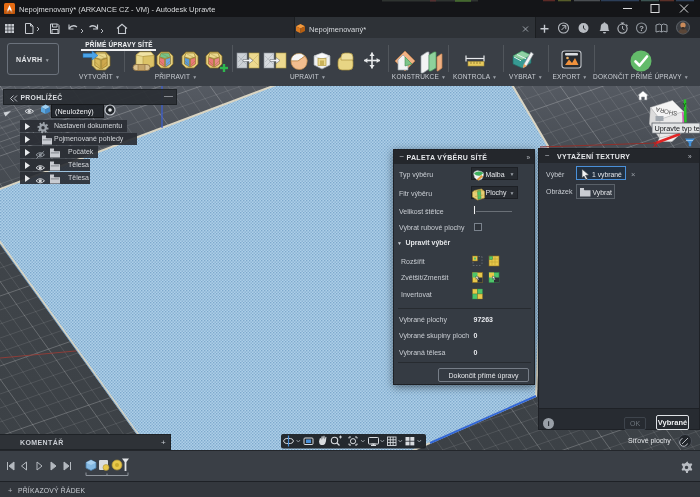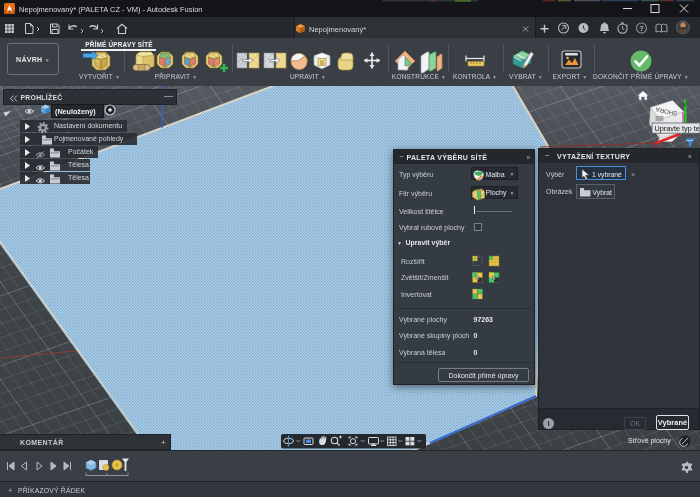--- a/index.html
+++ b/index.html
@@ -331,21 +331,21 @@
 <rect x="676" y="0" width="18" height="1.3" fill="#2f4058"></rect>
 <rect x="4" y="3" width="11" height="11" rx="1.5" fill="#e66b12"></rect>
 <path d="M6.2 12.5 L9.5 5 L12.8 12.5 L10.9 12.5 L9.5 9 L8.1 12.5 Z" fill="#ffffff"></path>
 <rect x="4" y="10.5" width="11" height="3.5" fill="#b14e08" opacity="0.65"></rect>
 <g stroke="#d9dadc" stroke-width="1">
  <line x1="623" y1="8.5" x2="632" y2="8.5"></line>
  <rect x="651" y="4.5" width="8" height="8" fill="none"></rect>
  <path d="M680 4.5 l8 8 M688 4.5 l-8 8"></path>
 </g>
 </svg>
-<div class="abs" style="left:19px;top:4.5px;font-size:7.5px;color:#d8dadc;">Nepojmenovaný* (PALETA CZ - VM) - Autodesk Fusion</div>
+<div class="abs" style="left:19px;top:4.5px;font-size:7.5px;color:#d8dadc;">Nepojmenovaný* (ARKANCE CZ - VM) - Autodesk Upravte</div>
 </div>
 
 <div class="abs" style="left:0;top:17px;width:700px;height:21px;background:#25282d;">
 <div class="abs" style="left:294px;top:0;width:242px;height:21px;background:#2e3237;border-left:1px solid #1b1e21;border-right:1px solid #1b1e21;"></div>
 <svg width="700" height="21" viewBox="0 17 700 21" style="position:absolute;left:0;top:0">
 <g stroke="#c6cad0" fill="none" stroke-width="1">
  <g fill="#c6cad0" stroke="none">
   <rect x="5" y="24" width="2.6" height="2.6"></rect>
             <rect x="8.2" y="24" width="2.6" height="2.6"></rect>
             <rect x="11.4" y="24" width="2.6" height="2.6"></rect>
@@ -540,21 +540,21 @@
 </div>
 
 <div class="abs" style="left:3px;top:88.5px;width:174px;height:16.5px;background:rgba(42,46,52,0.93);border:1px solid #1f2327;">
 <svg class="abs" style="left:5px;top:4px;" width="10" height="9">
         <path d="M4.5 1.5 L1.5 4.5 L4.5 7.5 M8 1.5 L5 4.5 L8 7.5" stroke="#b8bcc2" stroke-width="1" fill="none"></path>
       </svg>
 <div class="abs" style="left:16.5px;top:4.5px;font-size:6.8px;font-weight:bold;color:#dcdfe3;letter-spacing:0.3px;">PROHLÍŽEČ</div>
 <div class="abs" style="left:160px;top:1px;font-size:9px;color:#b8bcc2;">—</div>
 </div>
 <div class="abs" style="left:51px;top:104px;width:53px;height:13.5px;background:rgba(34,38,43,0.95);border:1px solid #16181b;"></div>
-<div class="abs" style="left:55px;top:107px;font-size:7.2px;font-weight:bold;color:#f0f1f3;">(Neuložený)</div>
+<div class="abs" style="left:55px;top:107px;font-size:7.2px;font-weight:normal;color:#f0f1f3;">(Neuložený)</div>
 <div class="abs" style="left:20px;top:119.5px;width:107px;height:12px;background:rgba(42,46,52,0.92);"></div>
 <div class="abs" style="left:54px;top:122px;font-size:7px;color:#d4d7db;">Nastavení dokumentu</div>
 <div class="abs" style="left:20px;top:132.5px;width:117px;height:12px;background:rgba(42,46,52,0.92);"></div>
 <div class="abs" style="left:54px;top:135px;font-size:7px;color:#d4d7db;">Pojmenované pohledy</div>
 <div class="abs" style="left:20px;top:145.5px;width:78px;height:12px;background:rgba(42,46,52,0.92);"></div>
 <div class="abs" style="left:68px;top:148px;font-size:7px;color:#d4d7db;">Počátek</div>
 <div class="abs" style="left:20px;top:158.5px;width:70px;height:12px;background:rgba(42,46,52,0.92);"></div>
 <div class="abs" style="left:68px;top:161px;font-size:7px;color:#d4d7db;">Tělesa</div>
 <div class="abs" style="left:20px;top:171.5px;width:70px;height:12px;background:rgba(42,46,52,0.92);"></div>
 <div class="abs" style="left:68px;top:174px;font-size:7px;color:#d4d7db;">Tělesa</div>

